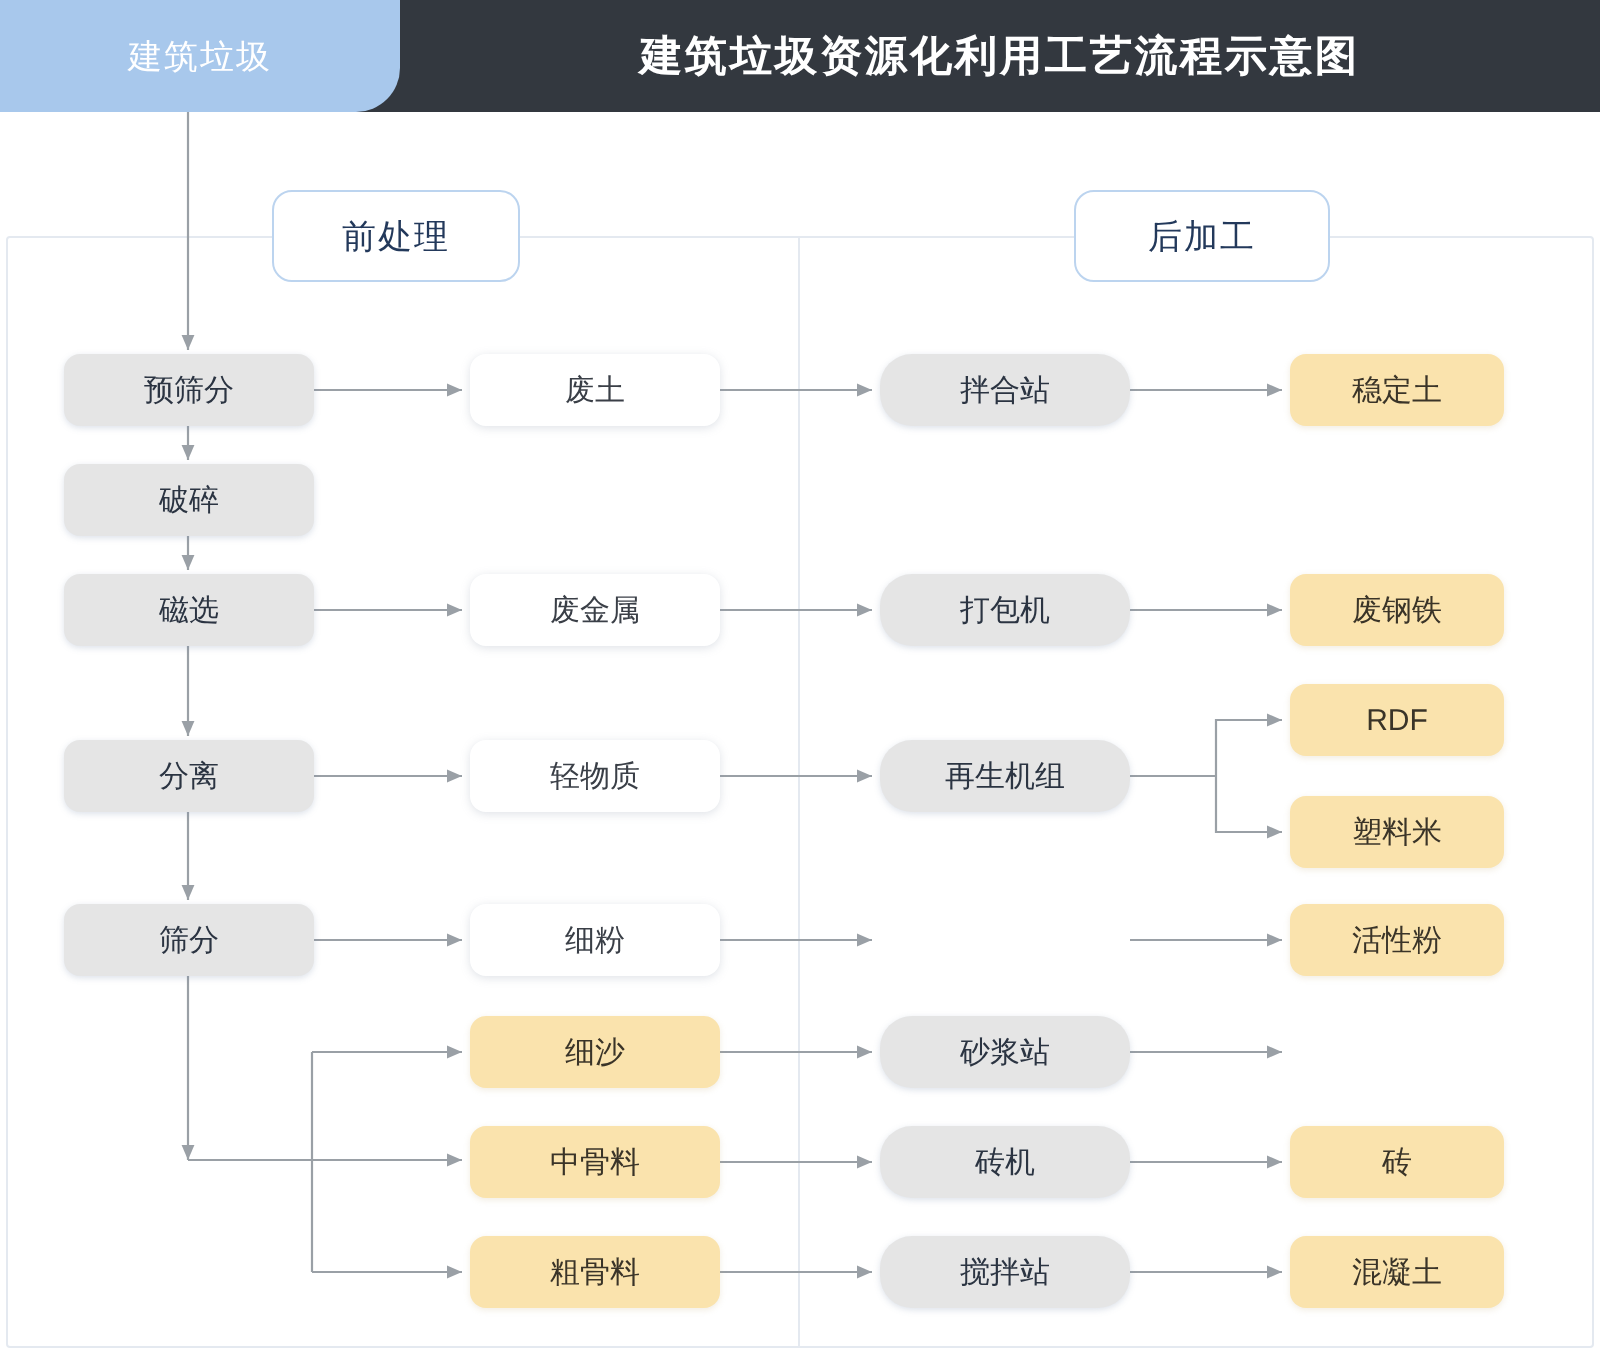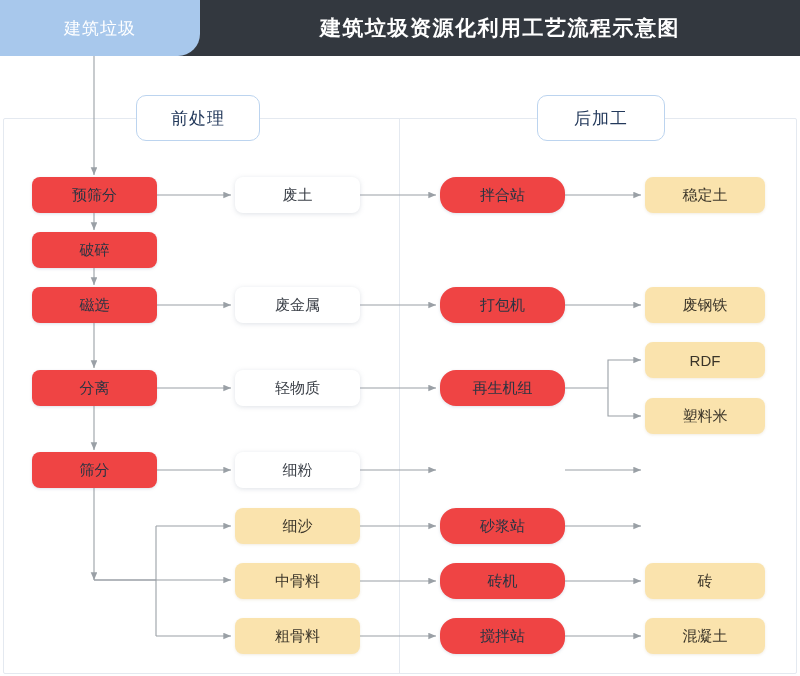--- a/index.html
+++ b/index.html
@@ -85,40 +85,40 @@
   .node {
     position: absolute;
     height: 36px;
     border-radius: 8px;
     display: flex; align-items: center; justify-content: center;
     font-size: 15px;
     white-space: nowrap;
     z-index: 5;
   }
   .node.blue {
-    background: #ef4444;
+    background: #e5e5e5;
     color: #2b3442;
     box-shadow: 0 1px 3px rgba(120,140,170,0.25);
   }
   .node.white {
     background: #ffffff;
     color: #3a3f47;
     box-shadow: 0 1px 5px rgba(140,150,170,0.28);
   }
   .node.yellow {
     background: #fae3ad;
     color: #3a3428;
     box-shadow: 0 1px 3px rgba(190,170,120,0.22);
   }
 
   
   .col1 { left: 32px;  width: 125px; }
   .col2 { left: 235px; width: 125px; }
   .col3 { left: 440px; width: 125px; border-radius: 16px; }
-  .col4 { left: 645px; width: 120px; }
+  .col4 { left: 645px; width: 107px; }
 
   
   #wires {
     position: absolute;
     left: 0; top: 0;
     width: 800px; height: 676px;
     z-index: 2;
     pointer-events: none;
   }
 </style>
@@ -217,16 +217,17 @@
   <div class="node blue col3" style="top:287px">打包机</div>
   <div class="node blue col3" style="top:370px">再生机组</div>
   <div class="node blue col3" style="top:508px">砂浆站</div>
   <div class="node blue col3" style="top:563px">砖机</div>
   <div class="node blue col3" style="top:618px">搅拌站</div>
 
   <div class="node yellow col4" style="top:177px">稳定土</div>
   <div class="node yellow col4" style="top:287px">废钢铁</div>
   <div class="node yellow col4" style="top:342px">RDF</div>
   <div class="node yellow col4" style="top:398px">塑料米</div>
+  <div class="node yellow col4" style="top:452px">活性粉</div>
   <div class="node yellow col4" style="top:563px">砖</div>
   <div class="node yellow col4" style="top:618px">混凝土</div>
 
 </div>
 
 </body></html>

